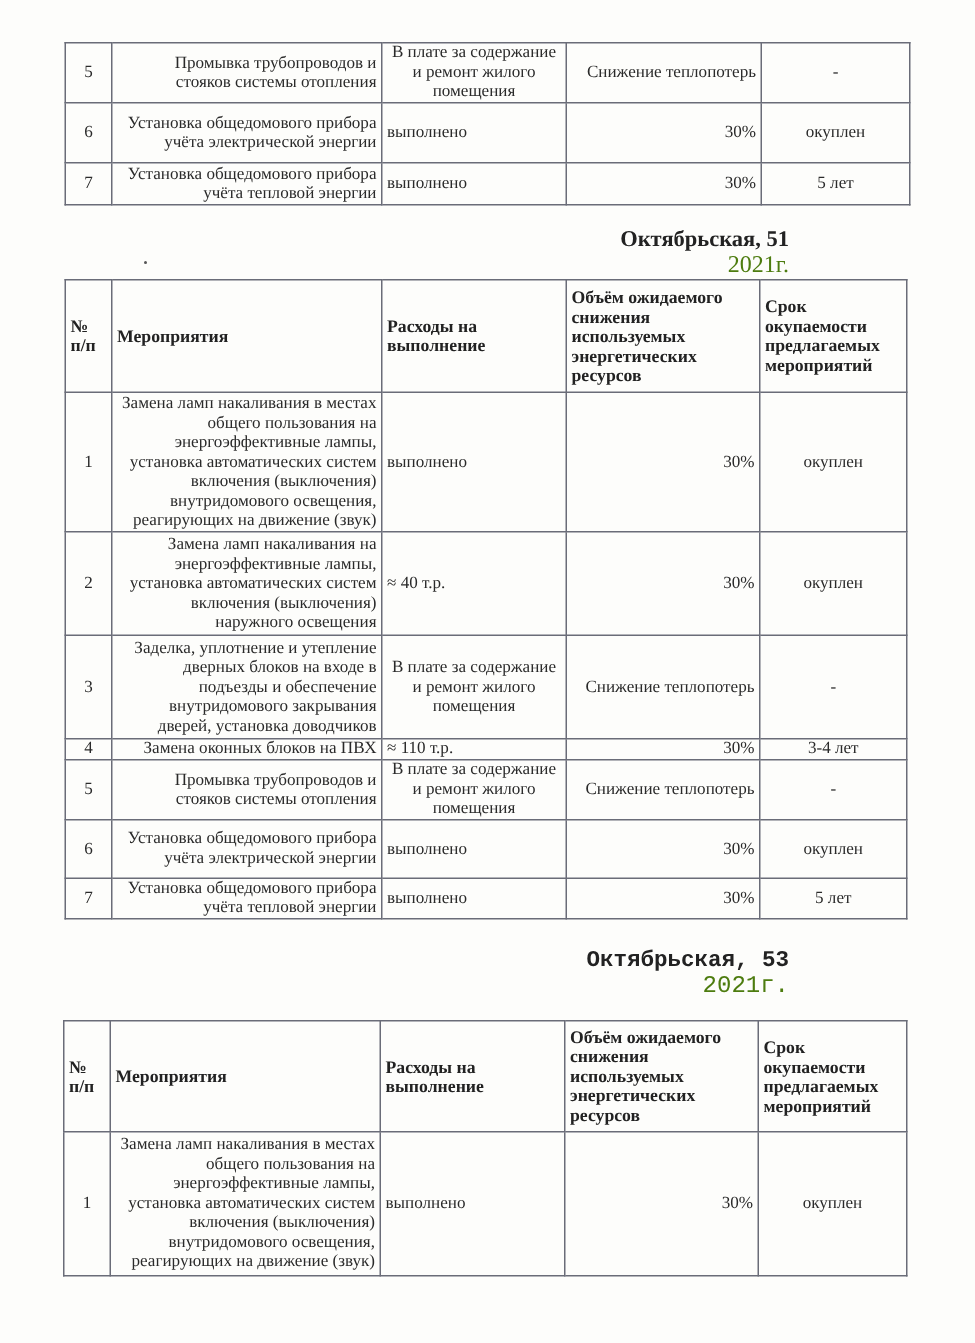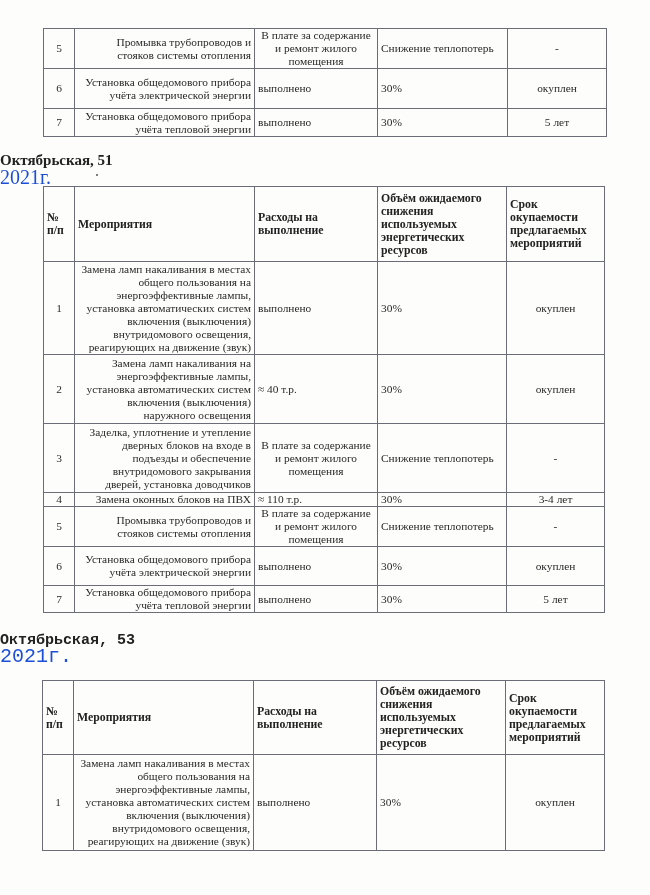--- a/index.html
+++ b/index.html
@@ -12,25 +12,25 @@
     font-size: 11.4px; line-height: 13px;
   }
   table.t td, table.t th {
     border: 1px solid #6a6c78; padding: 0 3px; vertical-align: middle; overflow: hidden;
   }
   table.t th { font-weight: bold; text-align: left; font-size: 11.8px; line-height: 13px; color: #222; }
   td.num { text-align: center; }
   td.act { text-align: right; padding-left: 3px; }
   td.cost { }
   td.cost.left { text-align: center; margin-top: 12px; }
-  td.vol { text-align: left; }
+  td.vol { text-align: right; }
   td.term { text-align: center; }
-  .title { position: absolute; left: 0; width: 526px; text-align: left; }
+  .title { position: absolute; left: 0; width: 526px; text-align: right; }
   .title .name { font-weight: bold; font-size: 15px; line-height: 17px; color: #222; }
-  .title .year { font-size: 20px; line-height: 16px; color: #1d4ed8; }
+  .title .year { font-size: 16px; line-height: 16px; color: #4d7c0f; }
   .speck { position: absolute; left: 96px; top: 174px; width: 2px; height: 2px; background: #555; border-radius: 1px; }
 </style>
 </head>
 <body>
 
 <table class="t" style="left:43px; top:28px; width:563px;">
   <colgroup>
       <col style="width:31px">
       <col style="width:180px">
       <col style="width:123px">

